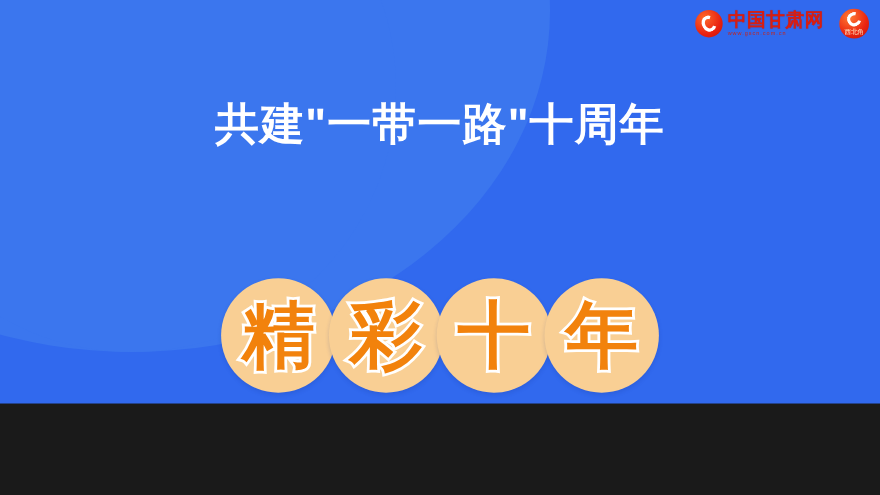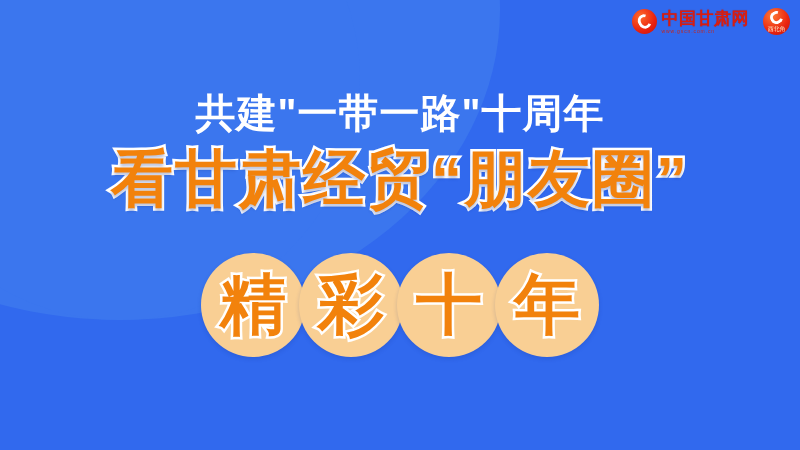--- a/index.html
+++ b/index.html
@@ -3,21 +3,21 @@
 <meta charset="utf-8">
 <style>
   html, body {
     margin: 0;
     padding: 0;
     background: #1a1a1a;
   }
   #poster {
     position: relative;
     width: 800px;
-    height: 450px;
+    height: 367px;
     overflow: hidden;
     background: #3169ee;
     font-family: "Liberation Sans", "DejaVu Sans", sans-serif;
     user-select: none;
   }
 
   
   .bg-arc {
     position: absolute;
     left: -120px;
@@ -231,21 +231,20 @@
       <span class="mark-xbj">
         <span class="swirl"></span>
         <span class="xbj-label">西北角</span>
       </span>
     </div>
 
   </div>
 
   <div class="headline">
     <div class="line1">共建"一带一路"十周年</div>
-    <div class="line2">看甘肃经贸“朋友圈”</div>
   </div>
 
   <div class="line3">
     <div class="badge">
       <span class="badge-char">精</span>
     </div>
     <div class="badge">
       <span class="badge-char">彩</span>
     </div>
     <div class="badge">

